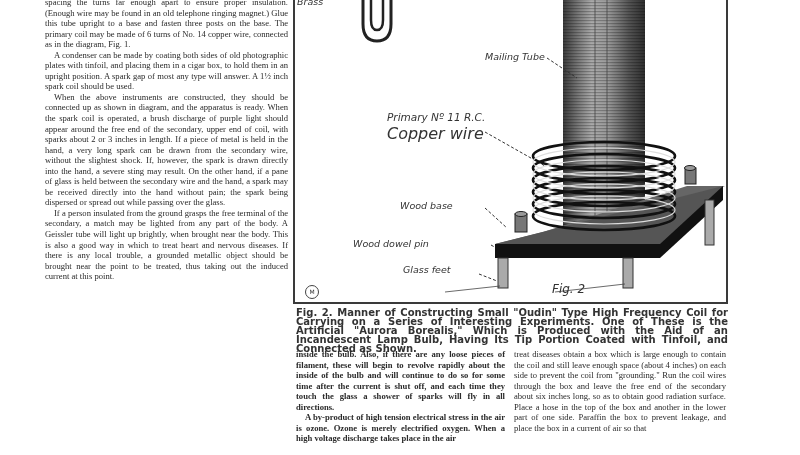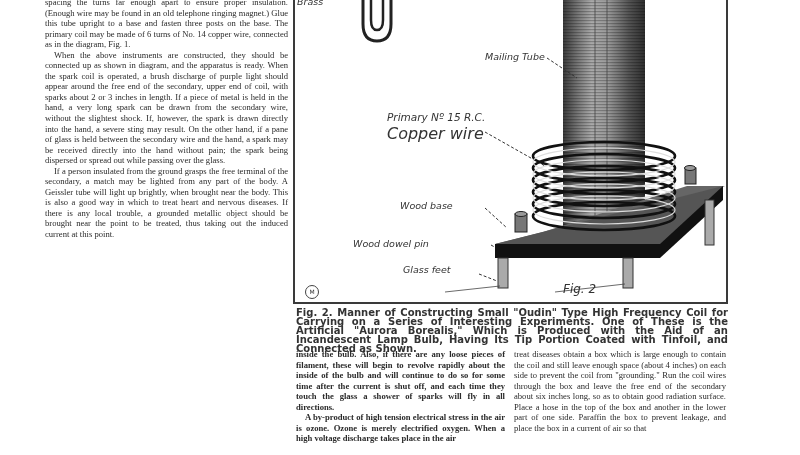--- a/index.html
+++ b/index.html
@@ -19,20 +19,21 @@
              font-weight:bold; font-size:10px; line-height:9px; color:#333; text-align:justify; }
   .figno { position:absolute; font-family:"DejaVu Sans",sans-serif; font-style:italic; font-size:12px; color:#333; }
   .logo { position:absolute; left:305px; top:285px; width:12px; height:12px; border:1.5px solid #444; border-radius:50%;
           font-family:"DejaVu Sans",sans-serif; font-size:6px; text-align:center; line-height:12px; color:#333; }
 </style>
 </head>
 <body>
 
 <div id="col-left" class="col">
   <p class="noindent">spacing the turns far enough apart to ensure proper insulation. (Enough wire may be found in an old telephone ringing magnet.) Glue this tube upright to a base and fasten three posts on the base. The primary coil may be made of 6 turns of No. 14 copper wire, connected as in the diagram, Fig. 1.</p>
+  <p>A condenser can be made by coating both sides of old photographic plates with tinfoil, and placing them in a cigar box, to hold them in an upright position. A spark gap of most any type will answer. A 1½ inch spark coil should be used.</p>
   <p>When the above instruments are constructed, they should be connected up as shown in diagram, and the apparatus is ready. When the spark coil is operated, a brush discharge of purple light should appear around the free end of the secondary, upper end of coil, with sparks about 2 or 3 inches in length. If a piece of metal is held in the hand, a very long spark can be drawn from the secondary wire, without the slightest shock. If, however, the spark is drawn directly into the hand, a severe sting may result. On the other hand, if a pane of glass is held between the secondary wire and the hand, a spark may be received directly into the hand without pain; the spark being dispersed or spread out while passing over the glass.</p>
   <p>If a person insulated from the ground grasps the free terminal of the secondary, a match may be lighted from any part of the body. A Geissler tube will light up brightly, when brought near the body. This is also a good way in which to treat heart and nervous diseases. If there is any local trouble, a grounded metallic object should be brought near the point to be treated, thus taking out the induced current at this point.</p>
 </div>
 
 <div class="figure">
   <svg width="435" height="308" viewBox="0 0 435 308">
     <defs>
       <linearGradient id="tube" x1="0" x2="1" y1="0" y2="0">
         <stop offset="0" stop-color="#3a3a3a"></stop>
         <stop offset="0.18" stop-color="#777"></stop>
@@ -87,26 +88,26 @@
       <ellipse cx="309" cy="214" rx="71" ry="14"></ellipse>
     </g>
 
     <rect x="220" y="218" width="12" height="18" fill="#777" stroke="#222" stroke-width="1"></rect>
     <ellipse cx="226" cy="218" rx="6" ry="2.5" fill="#999" stroke="#222"></ellipse>
     <rect x="390" y="172" width="11" height="16" fill="#777" stroke="#222" stroke-width="1"></rect>
     <ellipse cx="395" cy="172" rx="5.5" ry="2.5" fill="#999" stroke="#222"></ellipse>
   </svg>
   <span class="lbl" style="left:2px;top:0px;">Brass</span>
   <span class="lbl" style="left:152px;top:55px;margin-left:38px;">Mailing Tube</span>
-  <span class="lbl" style="left:92px;top:115px;font-size:10.5px;">Primary  Nº 15 R.C.</span>
+  <span class="lbl" style="left:92px;top:115px;font-size:10.5px;">Primary  Nº 11 R.C.</span>
   <span class="lbl" style="left:92px;top:128px;font-size:16px;">Copper wire</span>
   <span class="lbl" style="left:105px;top:204px;">Wood base</span>
   <span class="lbl" style="left:58px;top:242px;">Wood dowel pin</span>
   <span class="lbl" style="left:108px;top:268px;">Glass feet</span>
-  <span class="figno" style="left:268px;top:286px;text-align:right;">Fig. 2</span>
+  <span class="figno" style="left:257px;top:286px;text-align:right;">Fig. 2</span>
 </div>
 <div class="logo">M</div>
 
 <div class="caption">Fig. 2. Manner of Constructing Small "Oudin" Type High Frequency Coil for Carrying on a Series of Interesting Experiments. One of These is the Artificial "Aurora Borealis," Which is Produced with the Aid of an Incandescent Lamp Bulb, Having Its Tip Portion Coated with Tinfoil, and Connected as Shown.</div>
 
 <div id="col-mid" class="col">
   <p class="noindent">inside the bulb. Also, if there are any loose pieces of filament, these will begin to revolve rapidly about the inside of the bulb and will continue to do so for some time after the current is shut off, and each time they touch the glass a shower of sparks will fly in all directions.</p>
   <p>A by-product of high tension electrical stress in the air is ozone. Ozone is merely electrified oxygen. When a high voltage discharge takes place in the air</p>
 </div>
 

